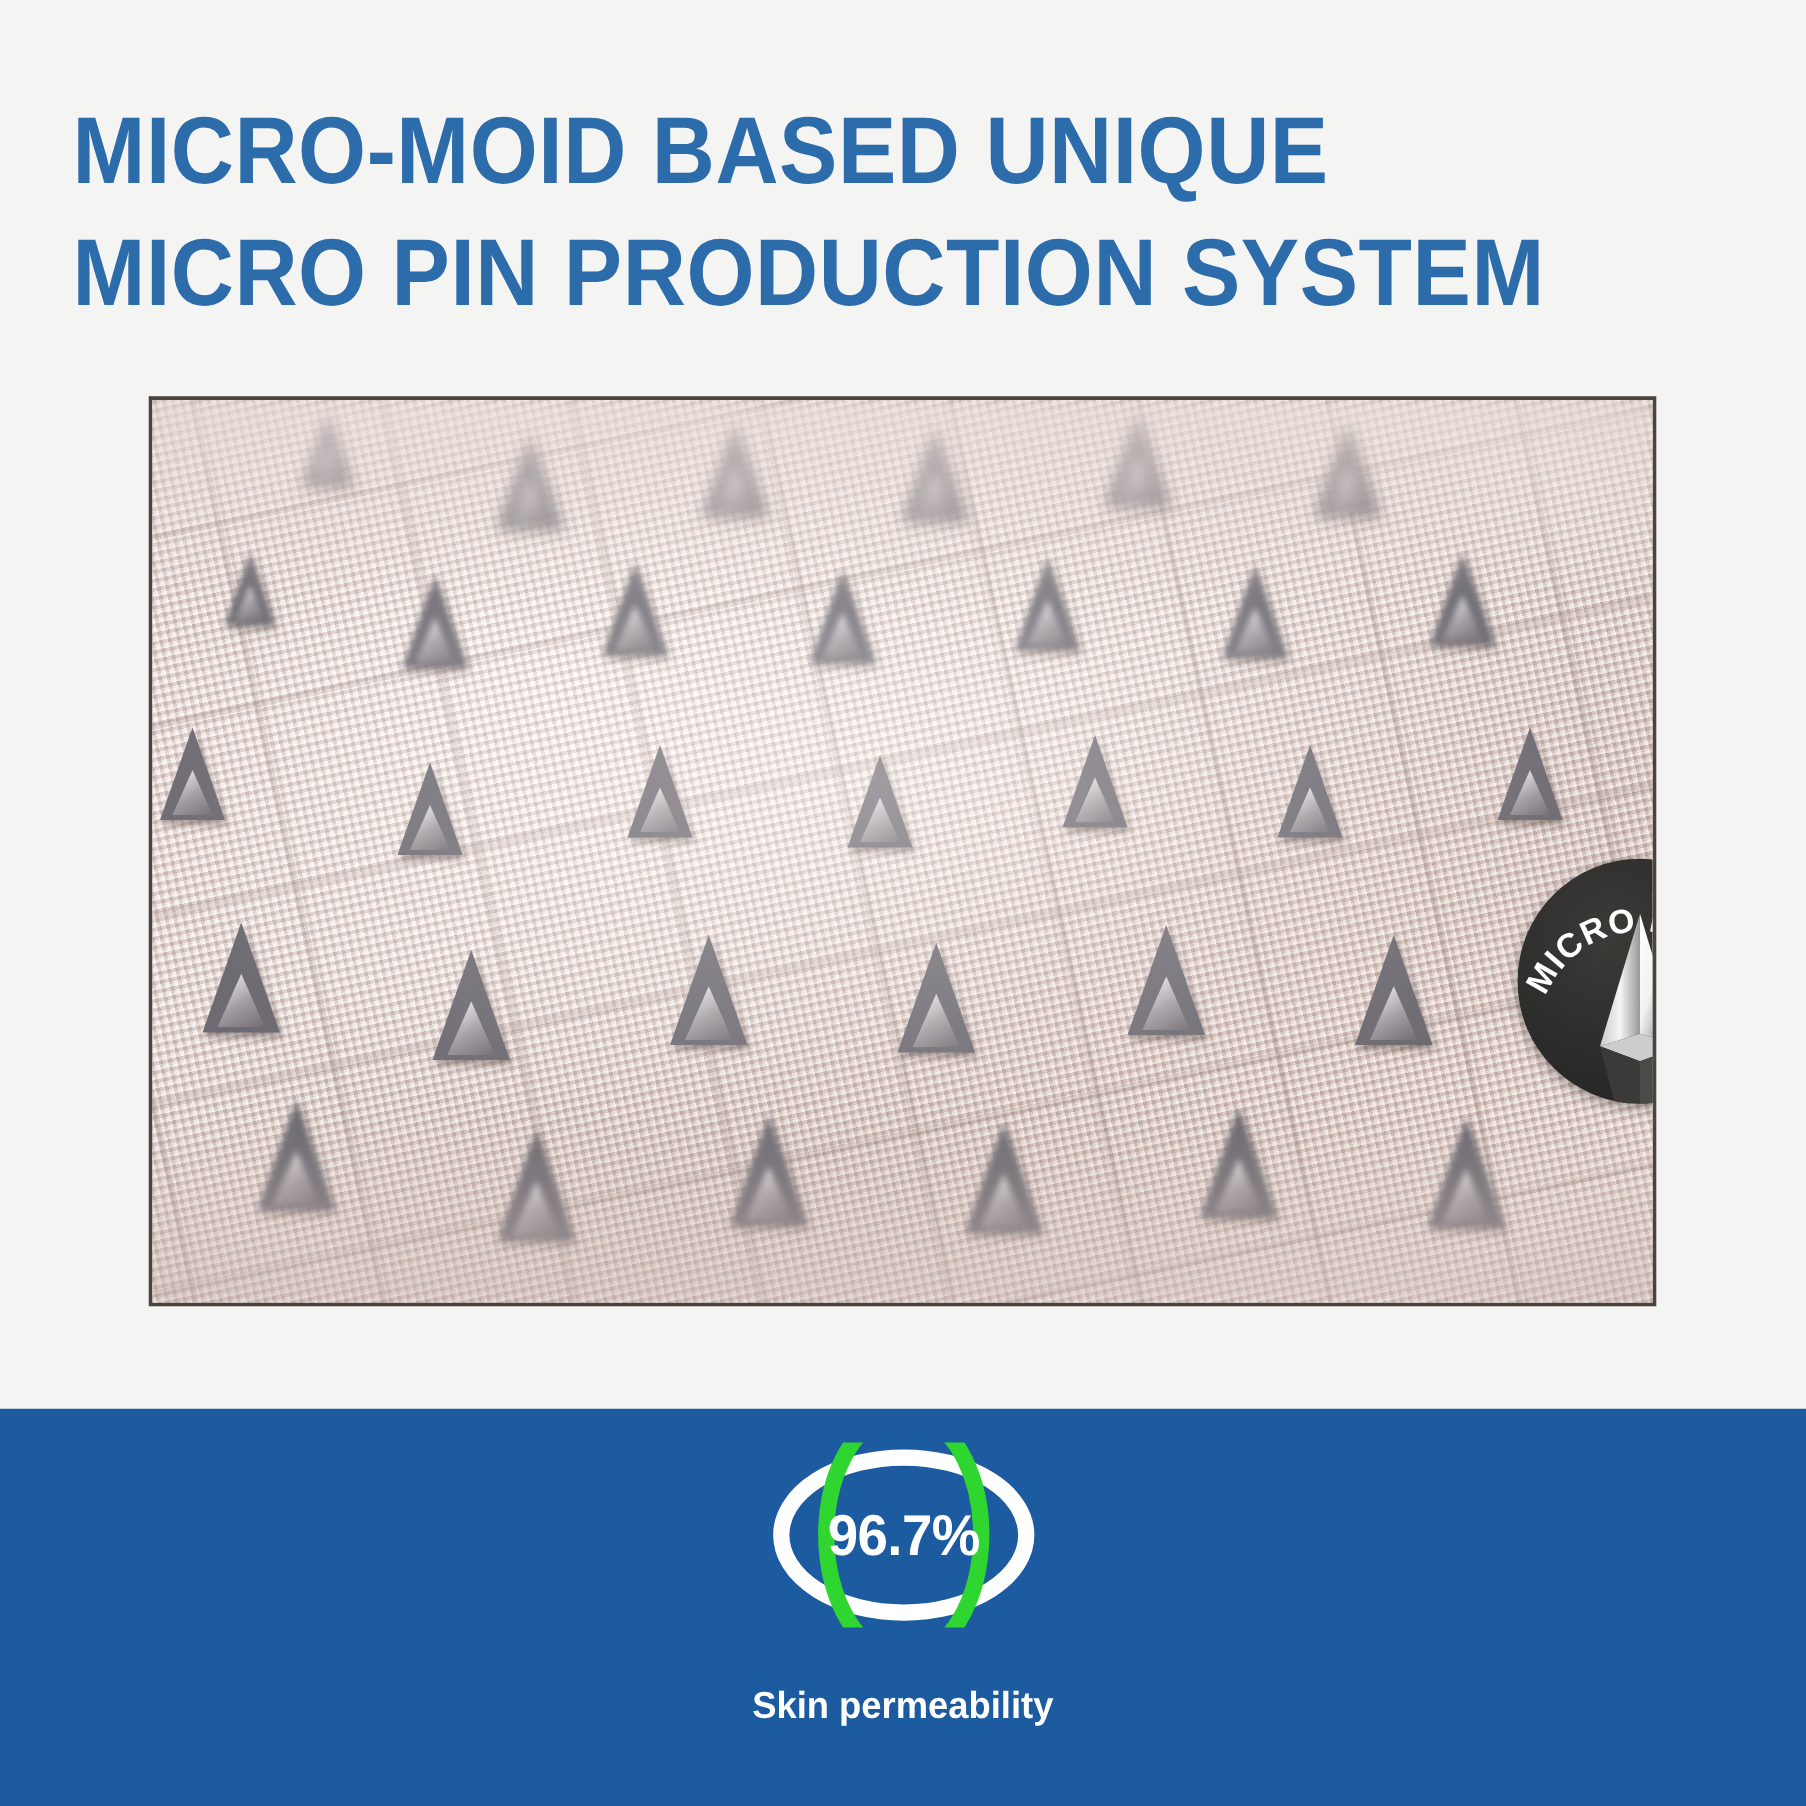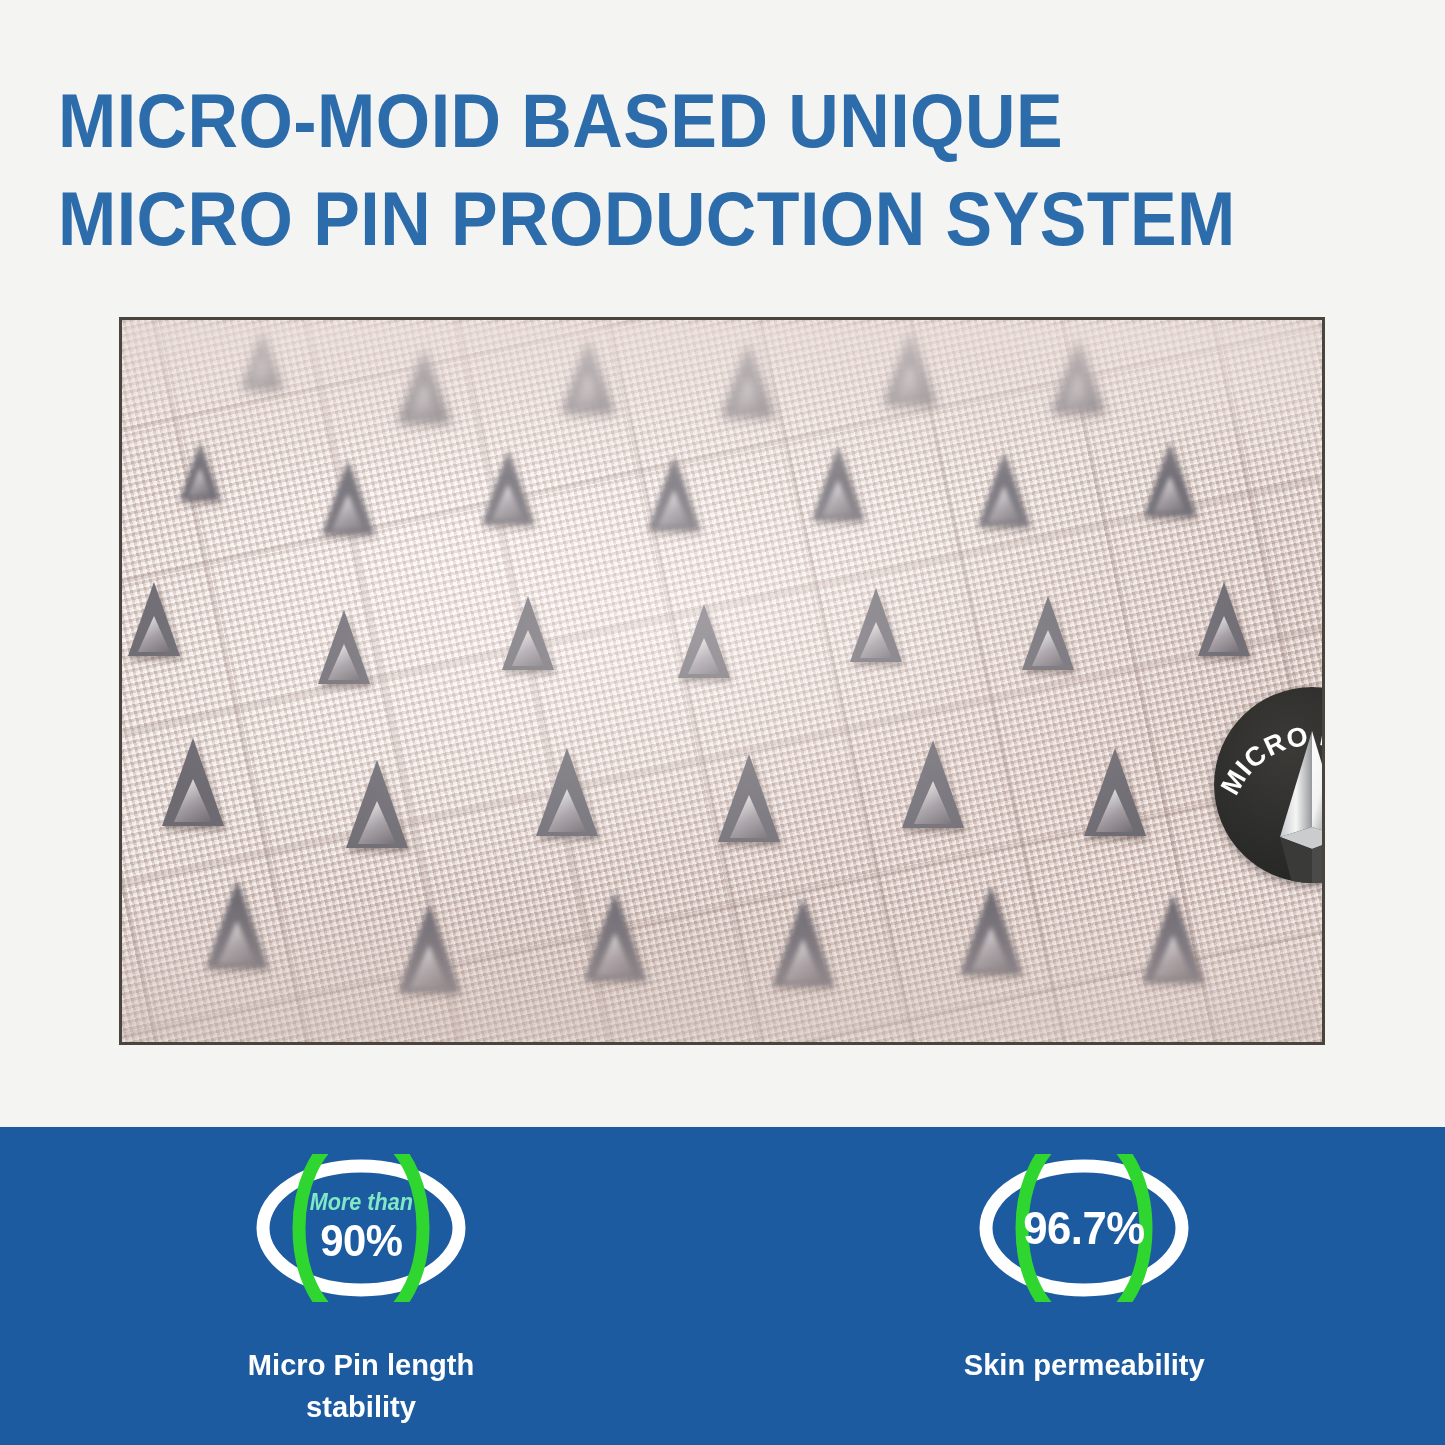--- a/index.html
+++ b/index.html
@@ -339,33 +339,20 @@
           <tspan fill="#ffffff">MICRO PIN </tspan><tspan fill="#2fd62f">200EA</tspan>
         </textPath>
       </text>
     </svg>
   </div>
 </div>
 
 <div class="stats-panel">
   <div class="stats-row">
 
-    <div class="stat">
-      <div class="ring-wrap">
-        <svg class="ring-svg" width="230" height="148" viewBox="0 0 230 148">
-          <ellipse cx="115" cy="74" rx="98" ry="62" fill="none" stroke="#ffffff" stroke-width="13"></ellipse>
-          <ellipse cx="115" cy="74" rx="98" ry="62" fill="none" stroke="#2fd62f" stroke-width="13" stroke-linecap="round" stroke-dasharray="461 51" stroke-dashoffset="-26" transform="rotate(-90 115 74)"></ellipse>
-        </svg>
-        <div class="ring-text">
-          <div class="ring-pre">More than</div>
-          <div class="ring-value small-pre">90%</div>
-        </div>
-      </div>
-      <div class="stat-label">Micro Pin length stability</div>
-    </div>
 
     <div class="stat">
       <div class="ring-wrap">
         <svg class="ring-svg" width="230" height="148" viewBox="0 0 230 148">
           <ellipse cx="115" cy="74" rx="98" ry="62" fill="none" stroke="#ffffff" stroke-width="13"></ellipse>
           <ellipse cx="115" cy="74" rx="98" ry="62" fill="none" stroke="#2fd62f" stroke-width="13" stroke-linecap="round" stroke-dasharray="478 34" stroke-dashoffset="-17" transform="rotate(-90 115 74)"></ellipse>
         </svg>
         <div class="ring-text">
           <div class="ring-value">96.7%</div>
         </div>

